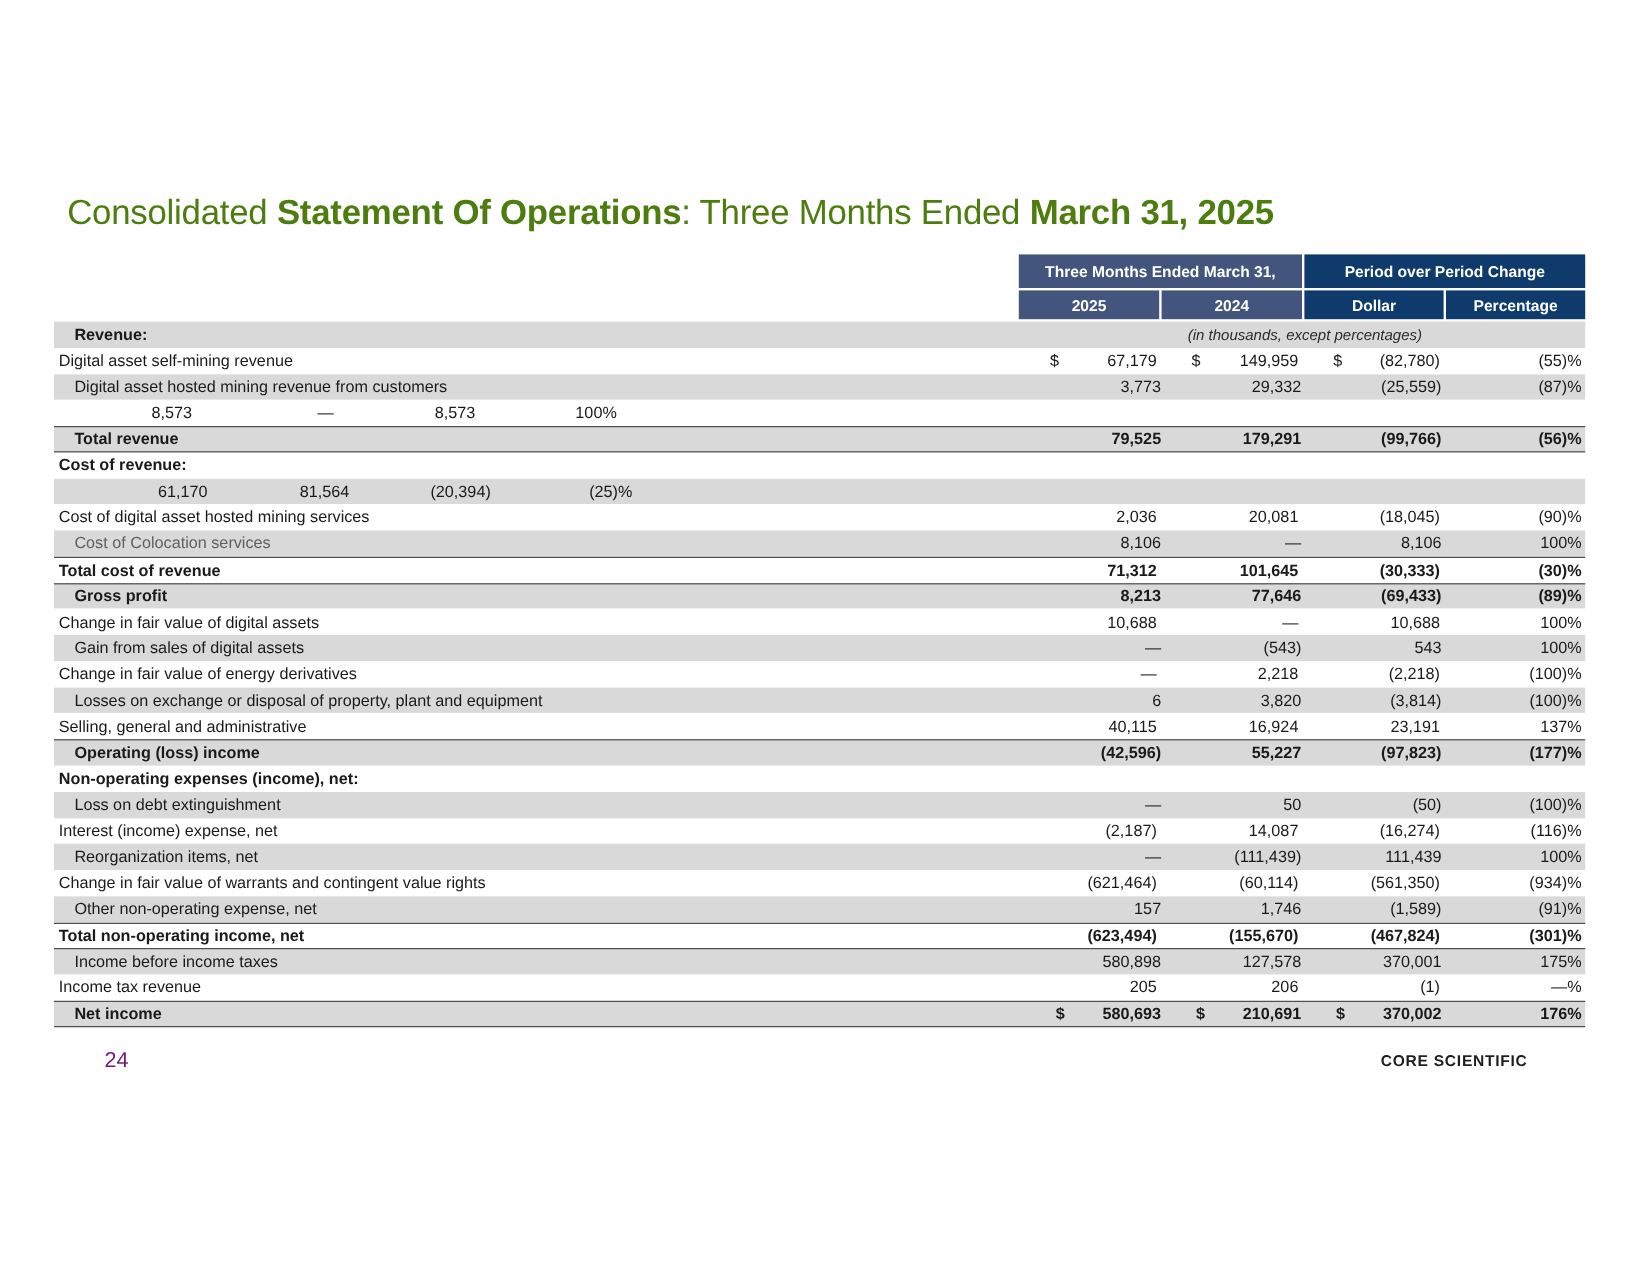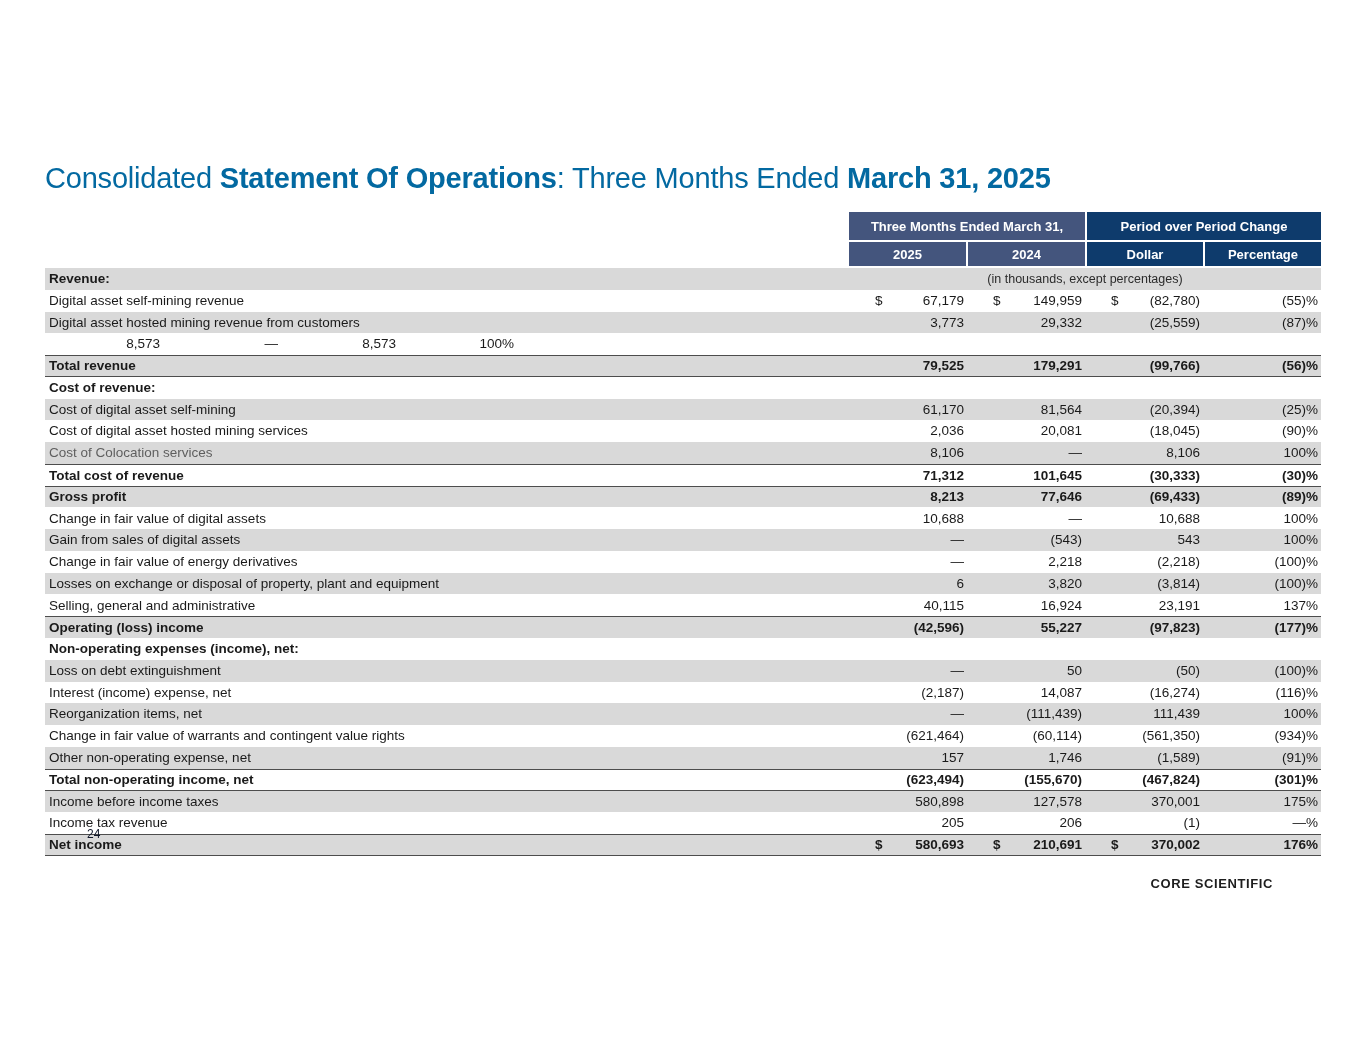--- a/index.html
+++ b/index.html
@@ -1,43 +1,43 @@
 <!DOCTYPE html>
 <html style="--slate: #44557D; --navy: #0E3B6C; --rowgray: #D9D9D9; --rule: #4D4D4D; --text: #1A1A1A; --muted: #5F5F5F;"><head>
 <meta charset="utf-8">
 <style>
   html,body{margin:0;padding:0;width:1365px;height:1055px;background:#ffffff;overflow:hidden;
     font-family:"Liberation Sans","DejaVu Sans",sans-serif;color:var(--text,#1a1a1a);}
   .slide{position:relative;width:1365px;height:1055px;}
-  .title{position:absolute;left:45px;top:162px;font-size:29px;letter-spacing:-0.2px;white-space:nowrap;color:#0369a1;}
+  .title{position:absolute;left:56px;top:162px;font-size:29px;letter-spacing:-0.2px;white-space:nowrap;color:#4d7c0f;}
   .title b{font-weight:700;}
 
   .fin-table{position:absolute;left:45px;top:212px;width:1276px;}
   .thead{display:flex;}
   .thead-left{width:804px;}
   .thead-right{width:472px;display:grid;grid-template-columns:117px 117px 116px 116px;grid-template-rows:28px 24px;gap:2px;}
   .hcell{color:#ffffff;font-weight:700;font-size:13px;display:flex;align-items:center;justify-content:center;text-align:center;}
   .hgroup{grid-column:span 2;}
   .slate{background:var(--slate,#44557D);}
   .navy{background:var(--navy,#0E3B6C);}
 
   .tbody{margin-top:2px;}
   .row{display:flex;height:21.78px;box-sizing:border-box;align-items:center;font-size:13.5px;line-height:1;}
-  .row.gray{background:var(--rowgray,#D9D9D9);}
+  .row.gray{background:var(--rowgray,#D9D9D9);padding-left:13px;}
   .row.bold{font-weight:700;}
   .row.bt{border-top:1.5px solid var(--rule,#4d4d4d);}
   .row.bb{border-bottom:1.5px solid var(--rule,#4d4d4d);}
   .lbl{width:804px;box-sizing:border-box;padding-left:4px;white-space:nowrap;}
   .lbl.muted{color:var(--muted,#5f5f5f);}
   .num{width:118px;box-sizing:border-box;position:relative;display:flex;justify-content:flex-end;align-items:center;}
   .num .val{padding-right:3px;white-space:nowrap;}
   .num .cur{position:absolute;left:26px;}
-  .note{width:472px;text-align:center;font-weight:400;font-size:12.5px;color:#2b2b2b;}
-
-  .page-number{position:absolute;left:87px;top:827px;font-size:12px;color:#0f172a;}
+  .note{width:472px;text-align:center;font-style:italic;font-weight:400;font-size:12.5px;color:#2b2b2b;}
+
+  .page-number{position:absolute;left:87px;top:873px;font-size:18px;color:#701a75;}
   .logo{position:absolute;right:92px;top:876px;font-size:13px;font-weight:700;letter-spacing:0.6px;color:#1e1e1e;}
 </style>
 </head>
 <body>
 
 <div class="slide">
 
   <div class="title"><span>Consolidated </span><b>Statement Of Operations</b><span>: Three Months Ended </span><b>March 31, 2025</b></div>
 
   <div class="fin-table">
@@ -116,21 +116,20 @@
             <span class="val">(99,766)</span>
           </div>
           <div class="num">
             <span class="val">(56)%</span>
           </div>
         </div>
         <div class="row bold">
           <div class="lbl">Cost of revenue:</div>
         </div>
         <div class="row gray">
-          <div class="lbl">Cost of digital asset self-mining</div>
           <div class="num">
             <span class="val">61,170</span>
           </div>
           <div class="num">
             <span class="val">81,564</span>
           </div>
           <div class="num">
             <span class="val">(20,394)</span>
           </div>
           <div class="num">

